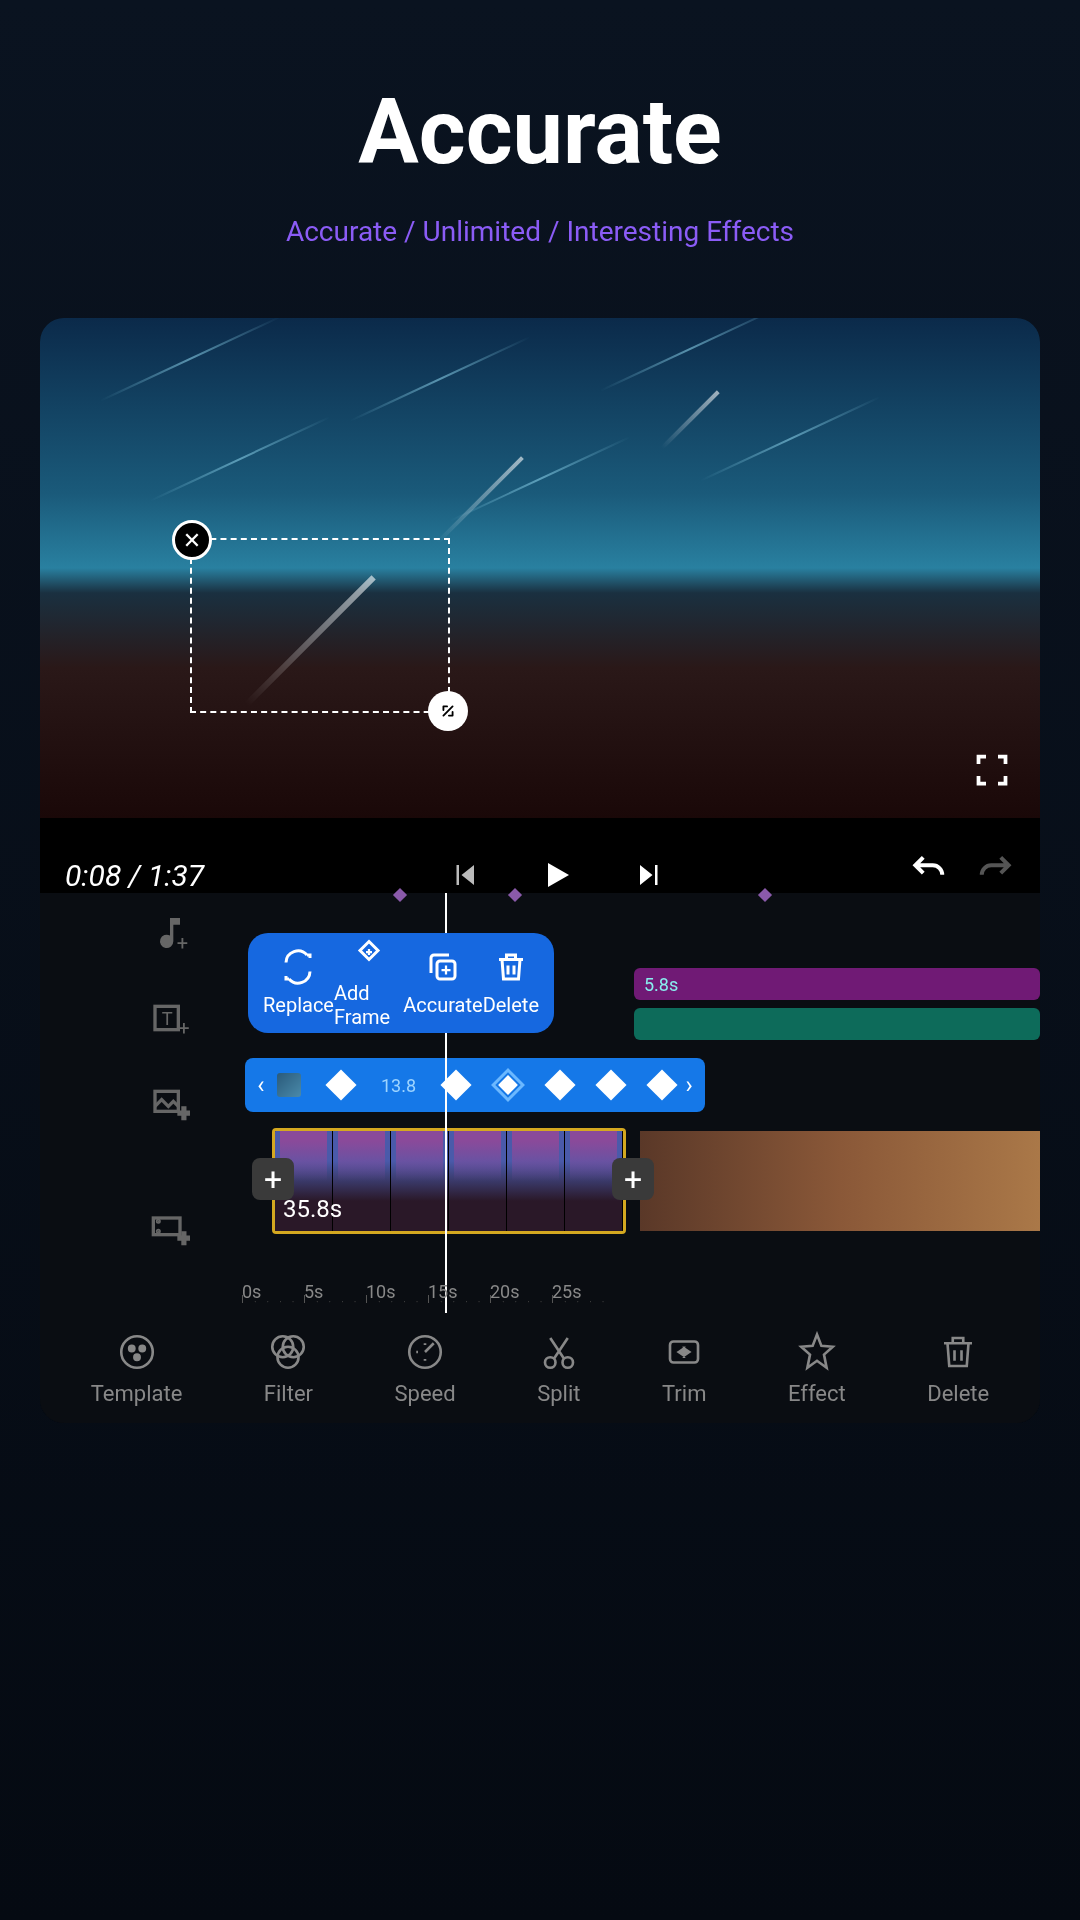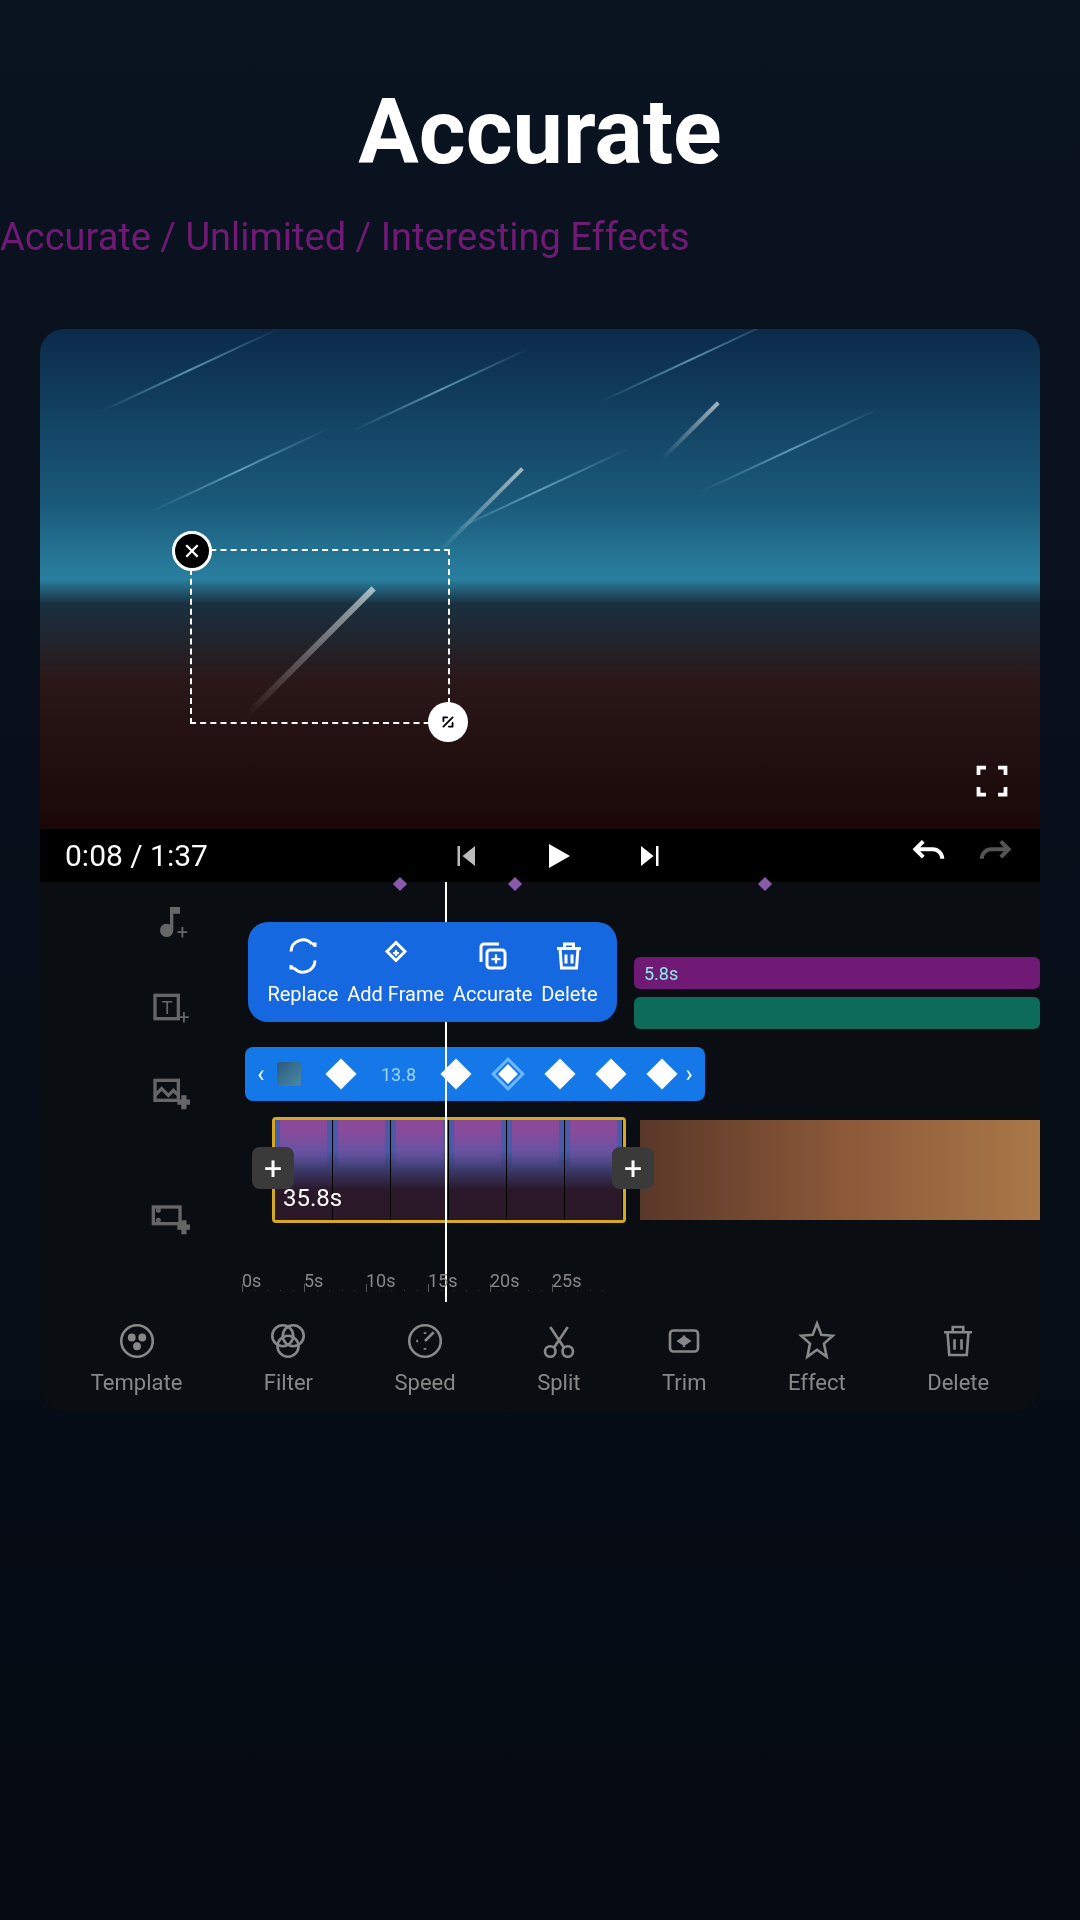--- a/index.html
+++ b/index.html
@@ -12,23 +12,23 @@
     overflow: hidden;
   }
   .title {
     text-align: center;
     font-size: 90px;
     font-weight: 700;
     color: #fff;
     padding-top: 80px;
   }
   .subtitle {
-    text-align: left;
-    font-size: 38px;
-    color: #701a75;
+    text-align: center;
+    font-size: 28px;
+    color: #8b5cf6;
     margin-top: 30px;
   }
   .editor-container {
     margin: 70px 40px 0;
     background: #0a0f16;
     border-radius: 24px;
     overflow: hidden;
     position: relative;
   }
   .preview {
@@ -95,26 +95,27 @@
   }
   .fullscreen-icon {
     position: absolute;
     right: 30px;
     bottom: 30px;
     width: 36px;
     height: 36px;
     cursor: pointer;
   }
   .playbar {
-    height: 53px;
+    height: 75px;
     background: #000;
     display: flex;
-    align-items: center;
+    align-items: flex-end;
     padding: 0 25px;
     gap: 30px;
+    font-style: italic;
   }
   .time-display {
     font-size: 30px;
     color: #fff;
     flex: 0 0 auto;
   }
   .play-controls {
     flex: 1;
     display: flex;
     justify-content: center;
@@ -189,21 +190,21 @@
     top: 115px;
     right: 0;
     height: 32px;
     background: #0d6b5a;
     border-radius: 6px;
   }
   .context-menu {
     position: absolute;
     left: 208px;
     top: 40px;
-    width: 369px;
+    width: 306px;
     height: 100px;
     background: #1668e0;
     border-radius: 20px;
     display: flex;
     align-items: center;
     justify-content: space-around;
     padding: 0 15px;
     z-index: 10;
   }
   .ctx-item {

